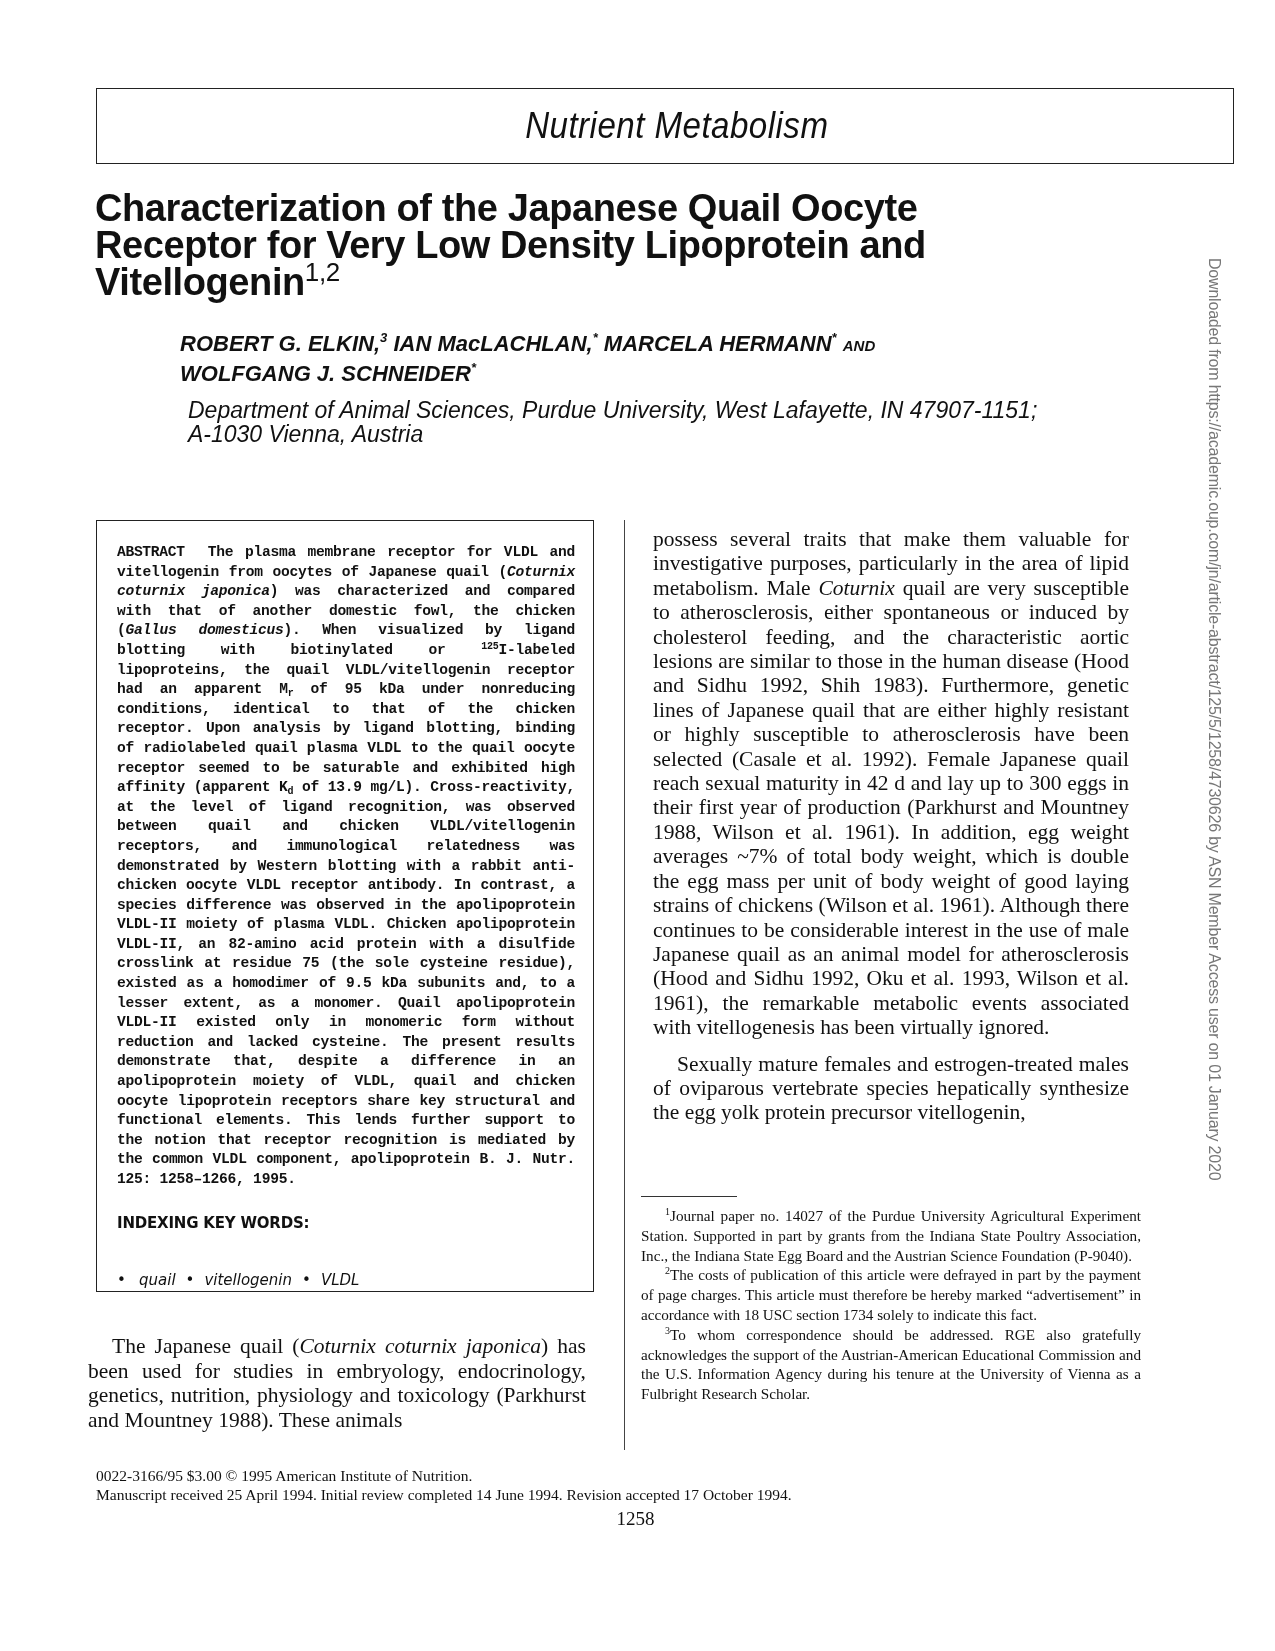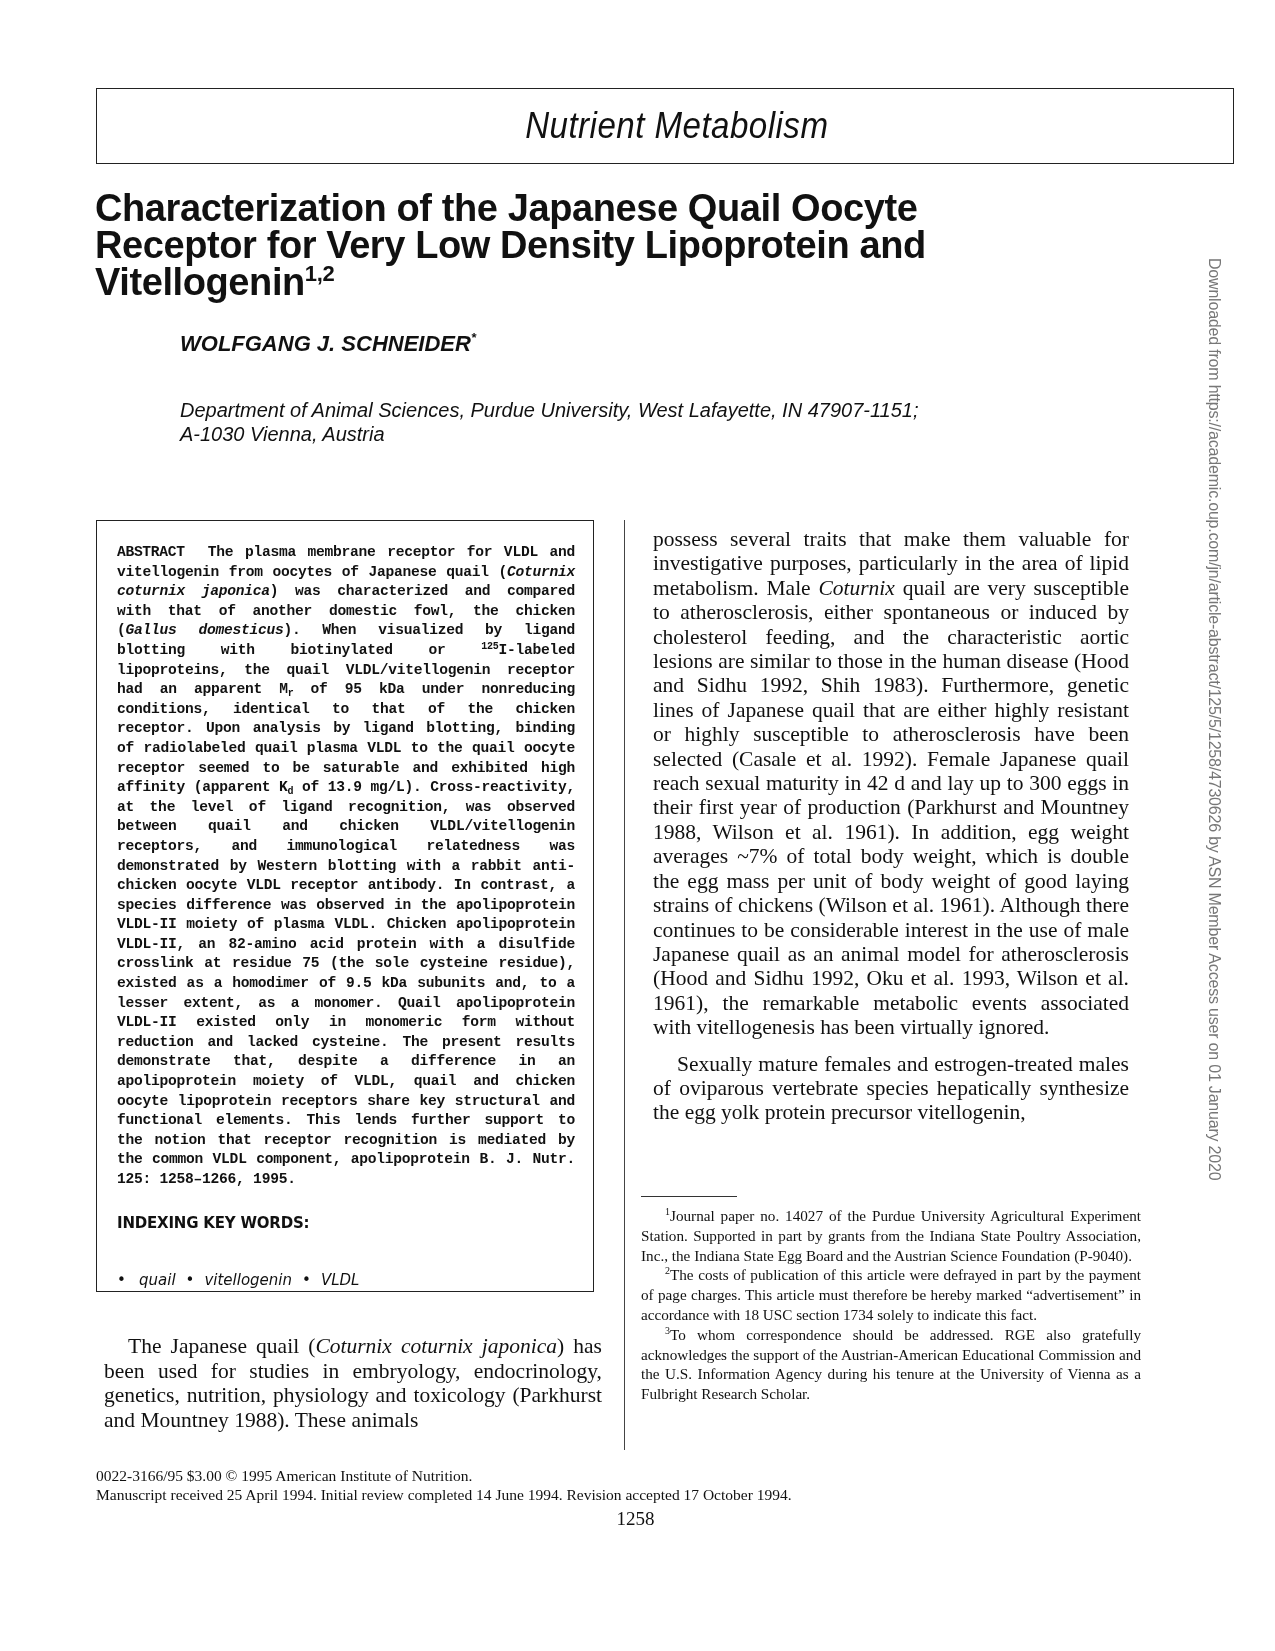--- a/index.html
+++ b/index.html
@@ -13,32 +13,32 @@
   .section-box span {
     font-family: "Liberation Sans", sans-serif; font-style: italic; font-size: 36px; font-weight: 400;
     letter-spacing: 0.5px; transform: scaleX(0.92);
   }
 
   .title {
     position: absolute; left: 95px; top: 190px; width: 1000px;
     font-family: "Liberation Sans", sans-serif; font-weight: 700; font-size: 38px; line-height: 37px;
     letter-spacing: -0.4px;
   }
-  .title sup { font-size: 22px; font-weight: 700; vertical-align: 14px; line-height: 0; }
+  .title sup { font-size: 26px; font-weight: 400; vertical-align: 14px; line-height: 0; }
 
   .authors {
     position: absolute; left: 180px; top: 330px; width: 900px;
     font-family: "Liberation Sans", sans-serif; font-style: italic; font-weight: 700; font-size: 22px; line-height: 28px;
   }
   .authors sup { font-size: 13px; vertical-align: 9px; line-height: 0; }
   .authors .and { font-size: 15px; font-style: italic; font-weight: 700; }
 
   .affil {
-    position: absolute; left: 180px; top: 398px; width: 960px;
-    font-family: "Liberation Sans", sans-serif; font-style: italic; font-size: 20px; line-height: 24px;
+    position: absolute; left: 188px; top: 398px; width: 960px;
+    font-family: "Liberation Sans", sans-serif; font-style: italic; font-size: 23px; line-height: 24px;
   }
 
   .abstract-box {
     position: absolute; left: 96px; top: 520px; width: 498px; height: 772px;
     border: 1.3px solid #222; box-sizing: border-box;
     padding: 22px 18px 0 20px;
   }
   .abstract-text {
     font-family: Liberation Mono, monospace; font-weight: 700; font-size: 14.6px; line-height: 19.6px;
     text-align: justify; letter-spacing: -0.25px;
@@ -50,21 +50,21 @@
   .kw-heading {
     margin-top: 24px;
     font-family: "DejaVu Sans", sans-serif; font-weight: 700; font-size: 15px; letter-spacing: -0.2px;
   }
   .kw-list { margin-top: 38px; font-family: "DejaVu Sans", sans-serif; font-style: italic; font-size: 15px; line-height: 21px; }
   .kw-row { white-space: nowrap; }
   .kw-row .bullet { font-style: normal; display: inline-block; width: 22px; }
   .kw-row .sep { font-style: normal; display: inline-block; margin: 0 10px; }
 
   .intro {
-    position: absolute; left: 104px; top: 1334px; width: 498px;
+    position: absolute; left: 88px; top: 1334px; width: 498px;
     font-family: "Liberation Serif", serif; font-size: 21.5px; line-height: 24.5px; text-align: justify;
   }
   .intro p { margin: 0; text-indent: 24px; }
 
   .col-rule { position: absolute; left: 624px; top: 520px; width: 1px; height: 930px; background: #444; }
 
   .right-col {
     position: absolute; left: 641px; top: 515px; width: 500px;
     font-family: "Liberation Serif", serif; font-size: 21.5px; line-height: 24.4px; text-align: justify;
   }
@@ -104,20 +104,26 @@
 </div>
 
 <div class="title">
   <div>Characterization of the Japanese Quail Oocyte</div>
   <div>Receptor for Very Low Density Lipoprotein and</div>
   <div><span>Vitellogenin</span><sup>1,2</sup></div>
 </div>
 
 <div class="authors">
   <div>
+    <span>ROBERT G. ELKIN,</span><sup>3</sup>
+    <span>IAN MacLACHLAN,</span><sup>*</sup>
+    <span>MARCELA HERMANN</span><sup>*</sup>
+    <span class="and">AND</span>
+  </div>
+  <div>
     <span>WOLFGANG J. SCHNEIDER</span><sup>*</sup>
   </div>
 </div>
 
 <div class="affil">
   <div>Department of Animal Sciences, Purdue University, West Lafayette, IN 47907-1151;</div>
   <div>A-1030 Vienna, Austria</div>
 </div>
 
 <div class="abstract-box">

